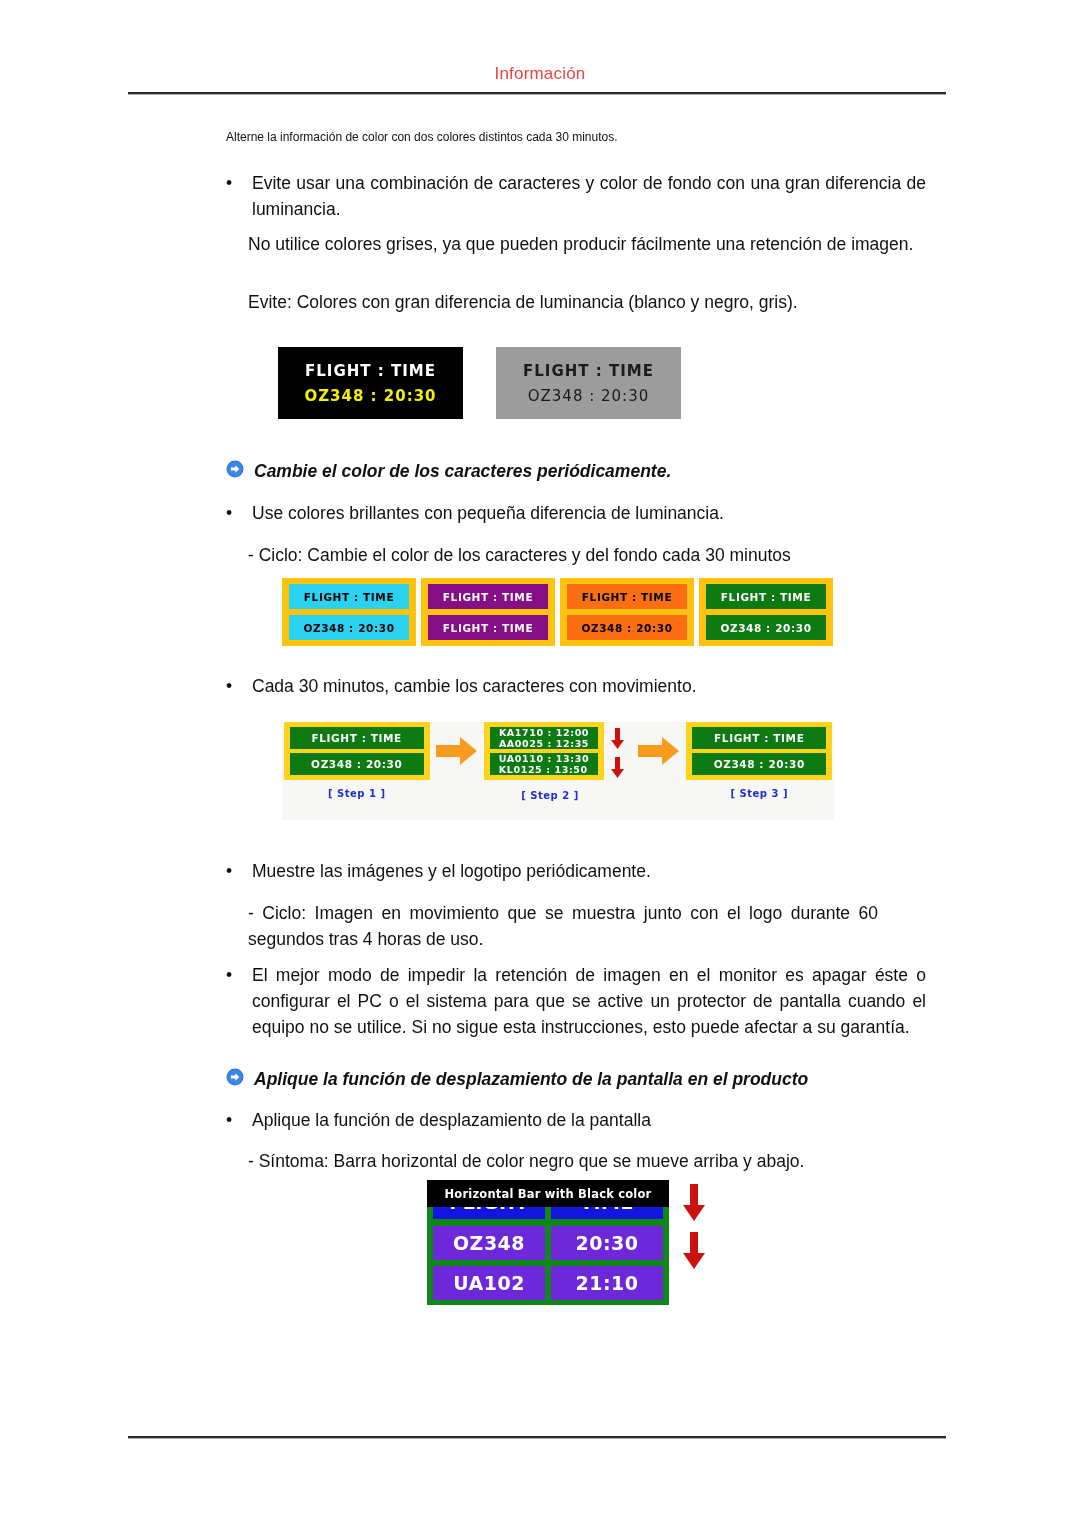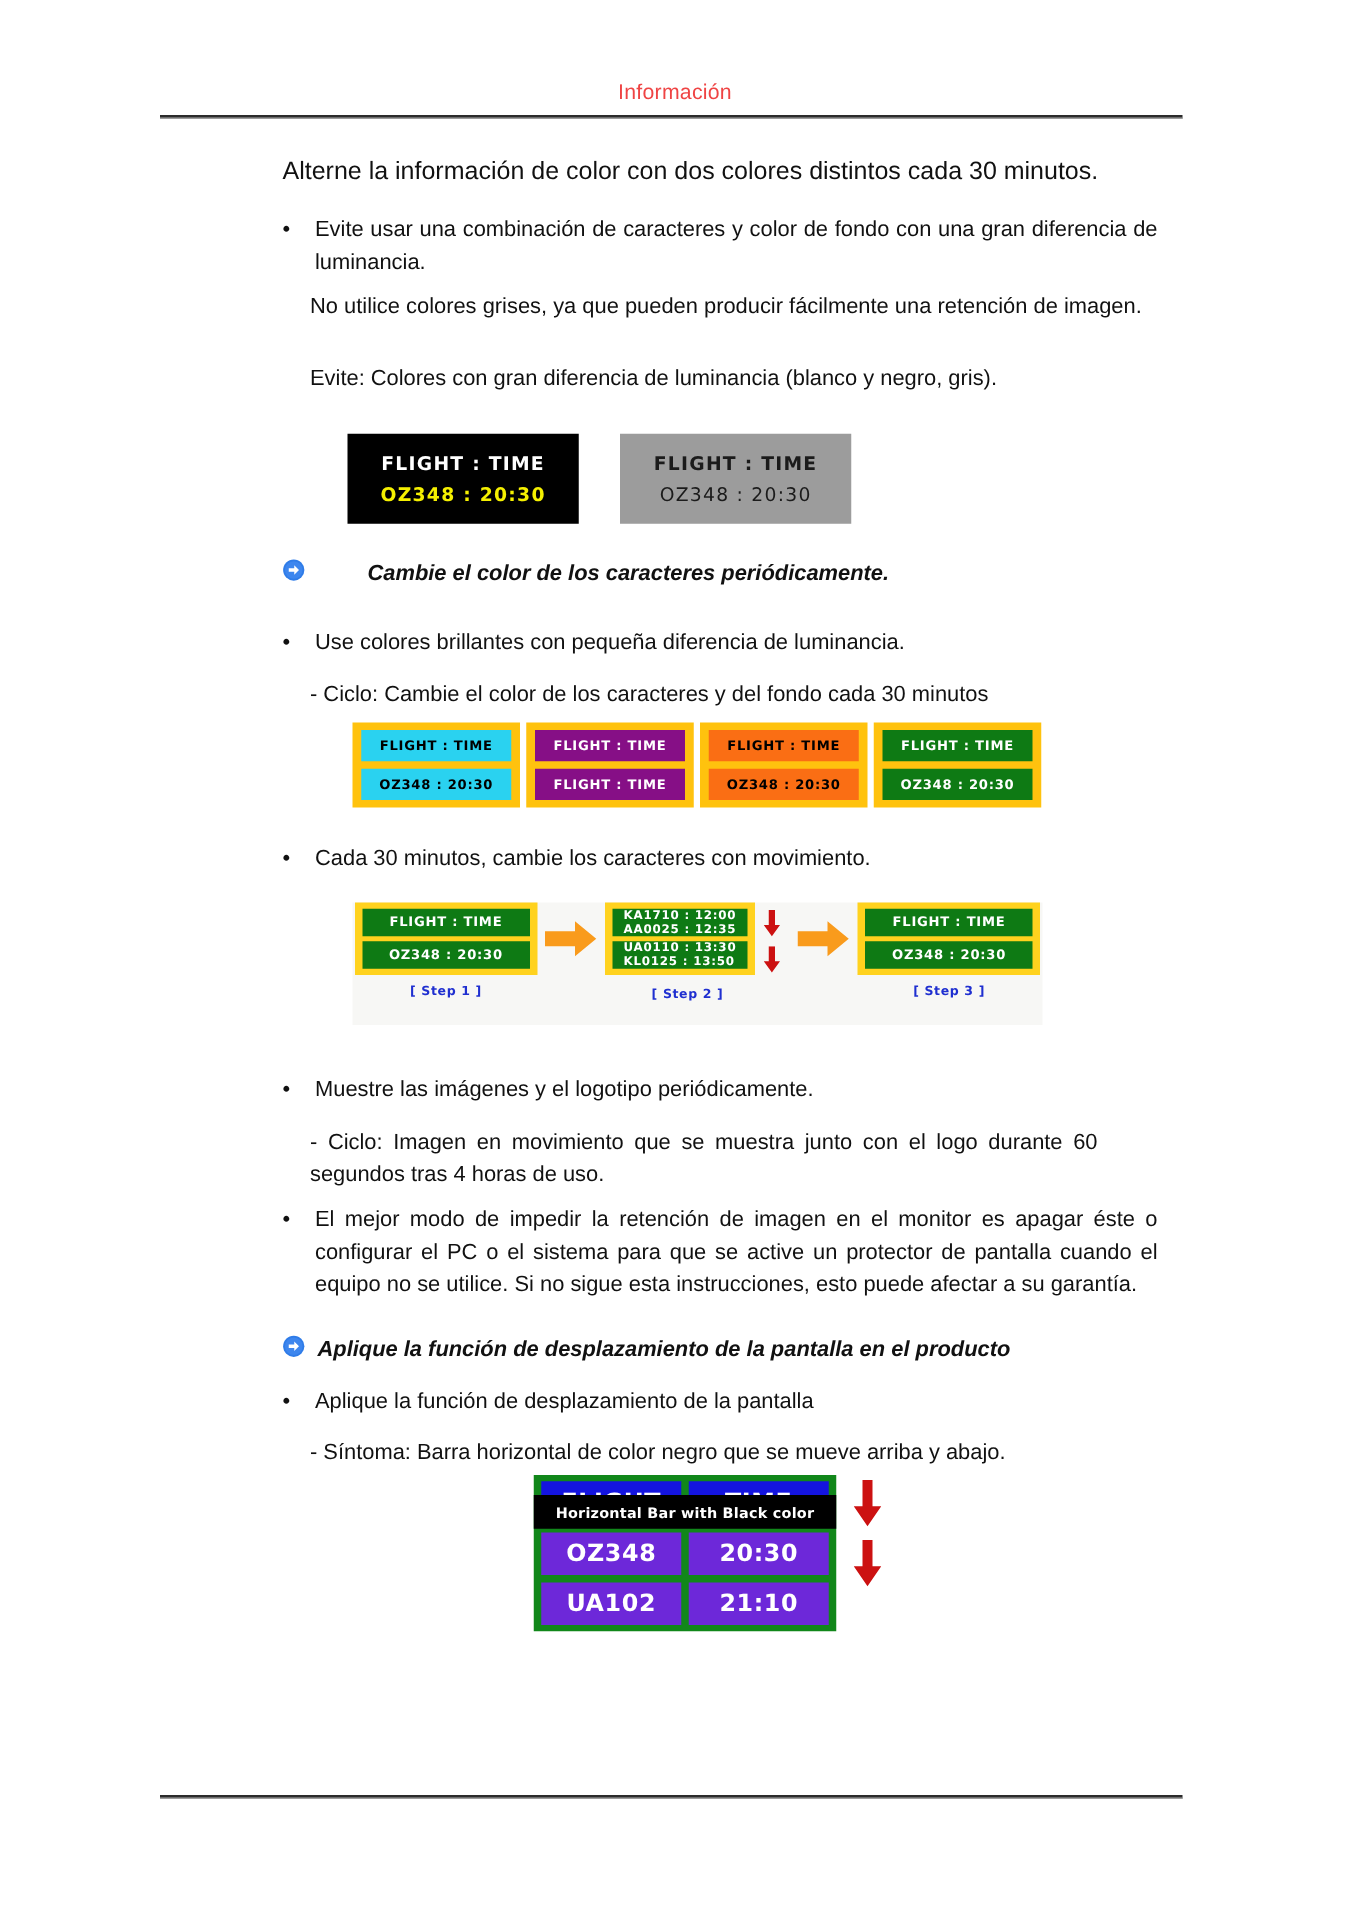--- a/index.html
+++ b/index.html
@@ -47,21 +47,21 @@
     left: 128px;
     width: 818px;
     height: 2px;
     background: #2b2b2b;
     border-bottom: 1px solid #b0b0b0;
   }
 
   
   .body-text {
     position: absolute;
-    font-size: 20px;
+    font-size: 12px;
     line-height: 26px;
     color: #111111;
     text-align: justify;
   }
   .lead {
     left: 226px;
     top: 124px;
     width: 700px;
   }
   .bullet-row {
@@ -286,21 +286,21 @@
     font-weight: bold;
     font-size: 19px;
     color: #ffffff;
     letter-spacing: 0.5px;
   }
   .bar-cell.blue { background: #1414e0; }
   .bar-cell.orange { background: #6d28d9; }
   .black-bar {
     position: absolute;
     left: 0;
-    top: 16px;
+    top: 0;
     width: 242px;
     height: 27px;
     background: #000000;
     color: #ffffff;
     display: flex;
     align-items: center;
     justify-content: center;
     font-family: "DejaVu Sans", sans-serif;
     font-weight: bold;
     font-size: 11.5px;
@@ -342,21 +342,21 @@
     <div class="panel-black">
       <div class="line1">FLIGHT : TIME</div>
       <div class="line2">OZ348  :  20:30</div>
     </div>
     <div class="panel-gray">
       <div class="line1">FLIGHT : TIME</div>
       <div class="line2">OZ348  :  20:30</div>
     </div>
   </div>
 
-  <div class="arrow-heading" style="left:226px; top:446px; width:700px;gap:40px;">
+  <div class="arrow-heading" style="left:226px; top:459px; width:700px;">
     <span class="arrow-bullet">
       <svg width="18" height="18" viewBox="0 0 18 18">
         <circle cx="9" cy="9" r="8.5" fill="#2f7ce8"></circle>
         <circle cx="9" cy="9" r="7" fill="#3d86ee"></circle>
         <path d="M5 7.6 H9.4 V5.2 L13.2 9 L9.4 12.8 V10.4 H5 Z" fill="#ffffff"></path>
       </svg>
     </span>
     <span class="arrow-heading-text">Cambie el color de los caracteres periódicamente.</span>
   </div>
 

